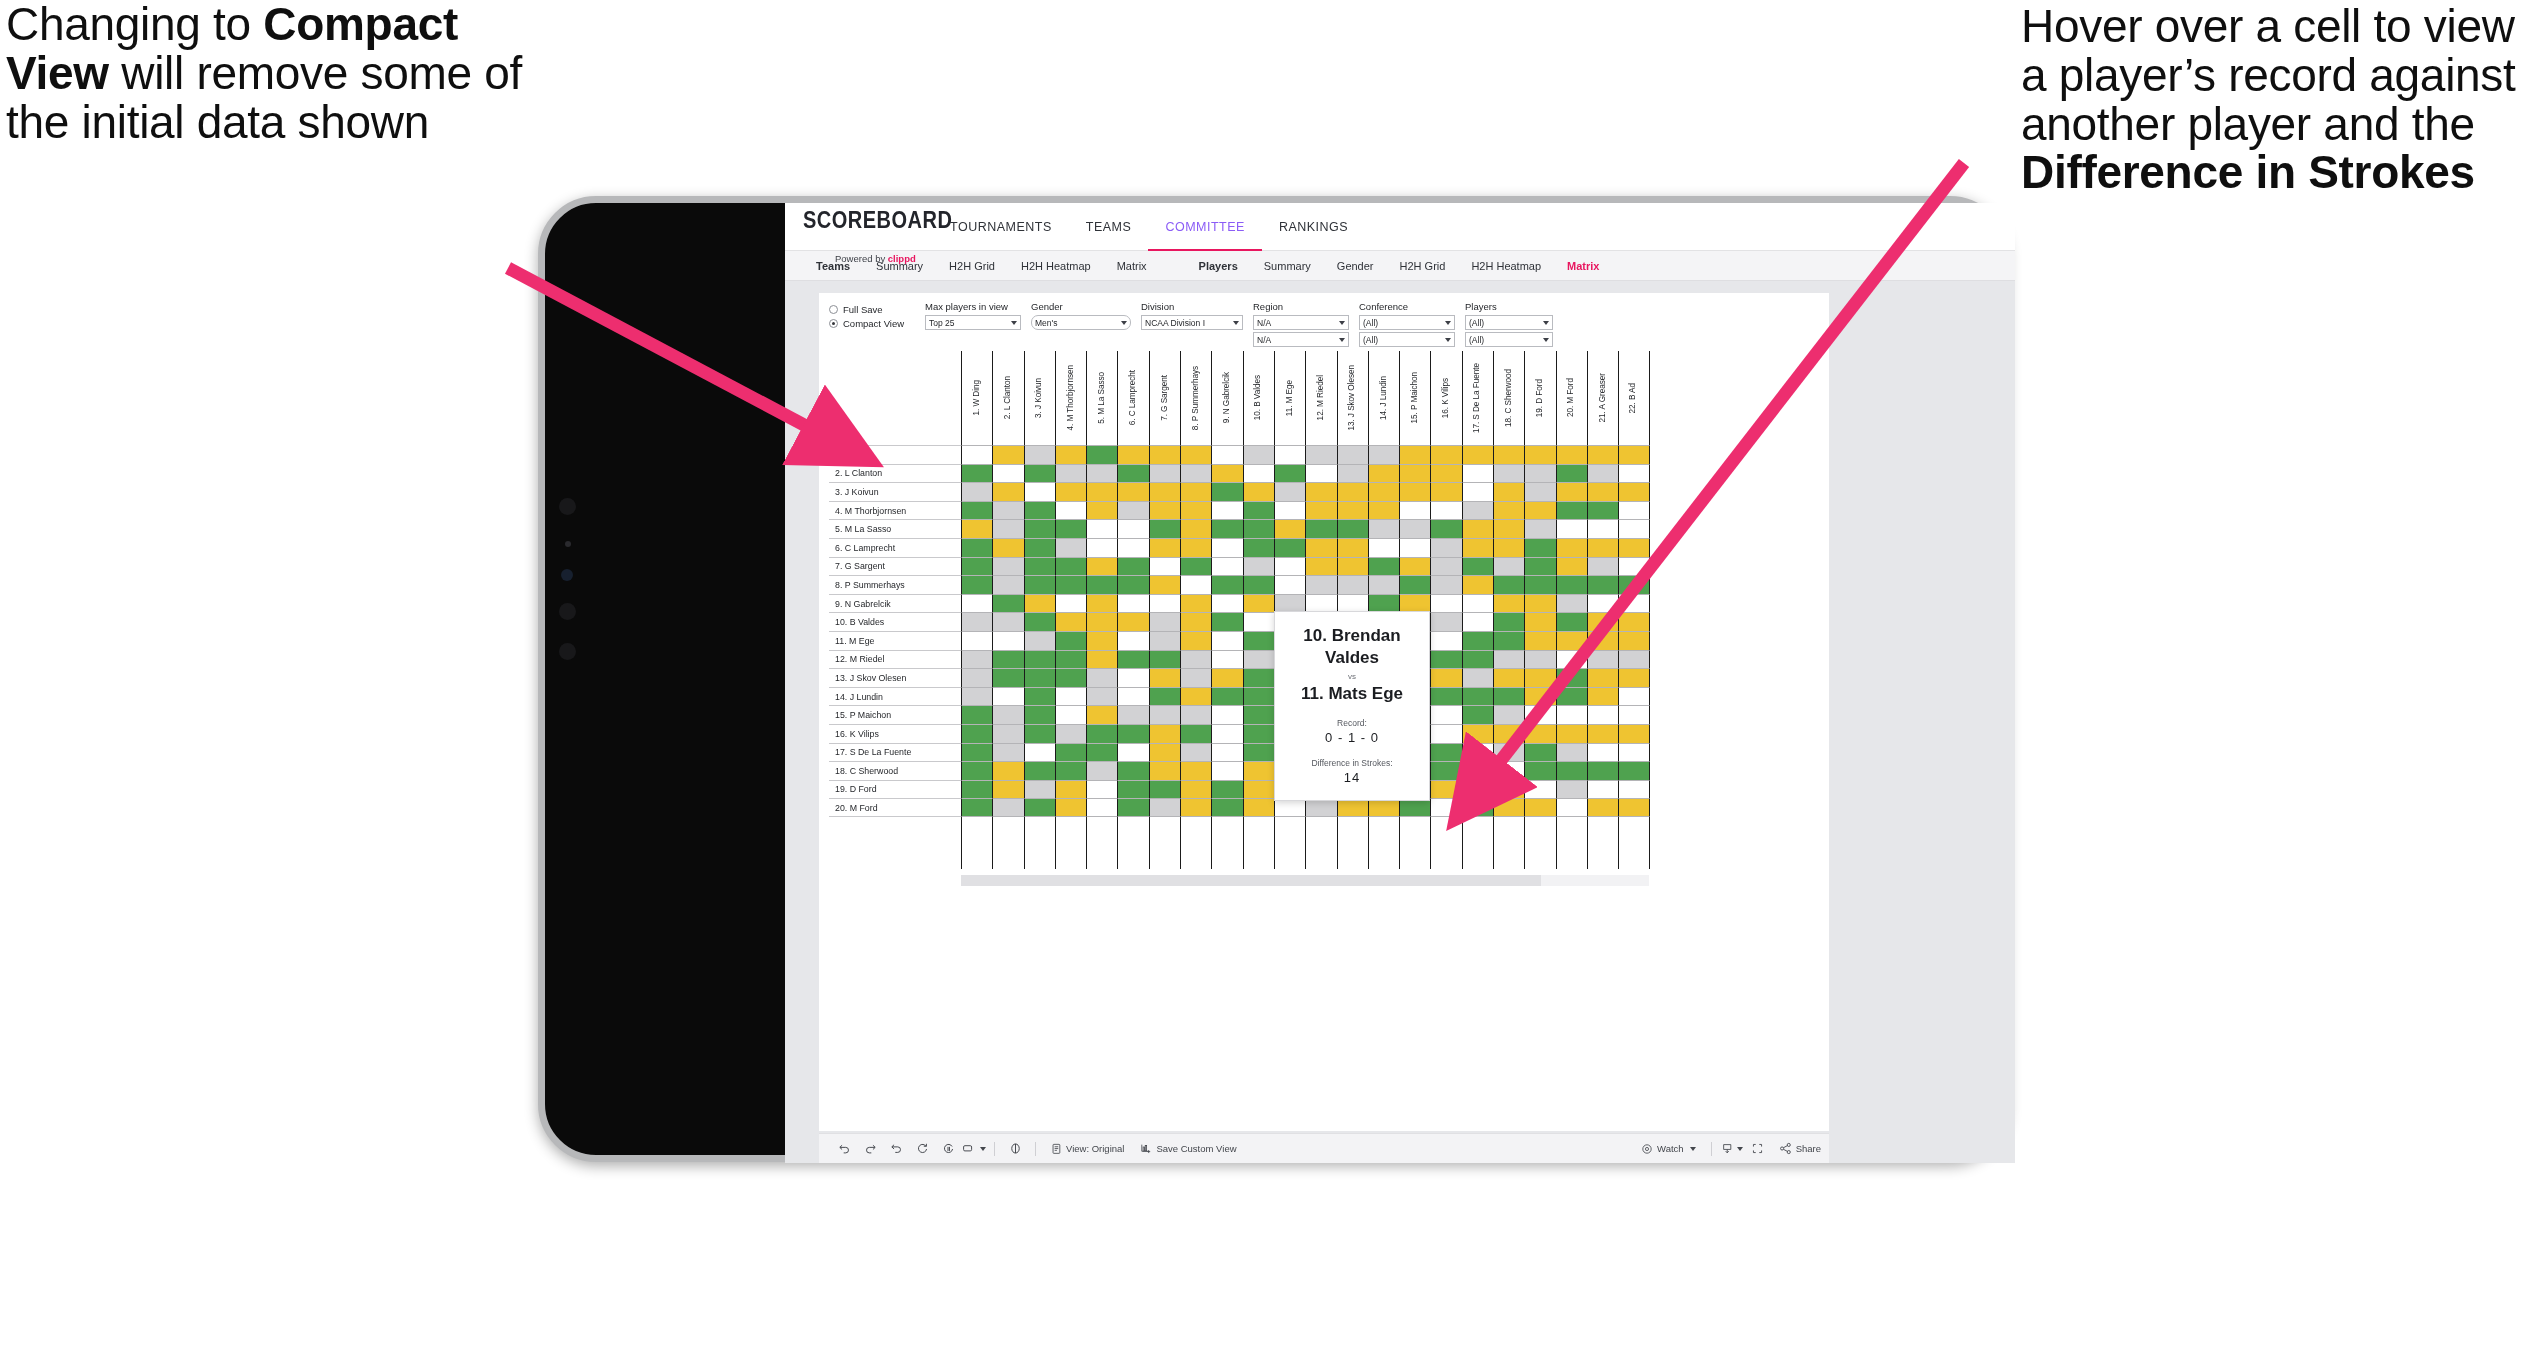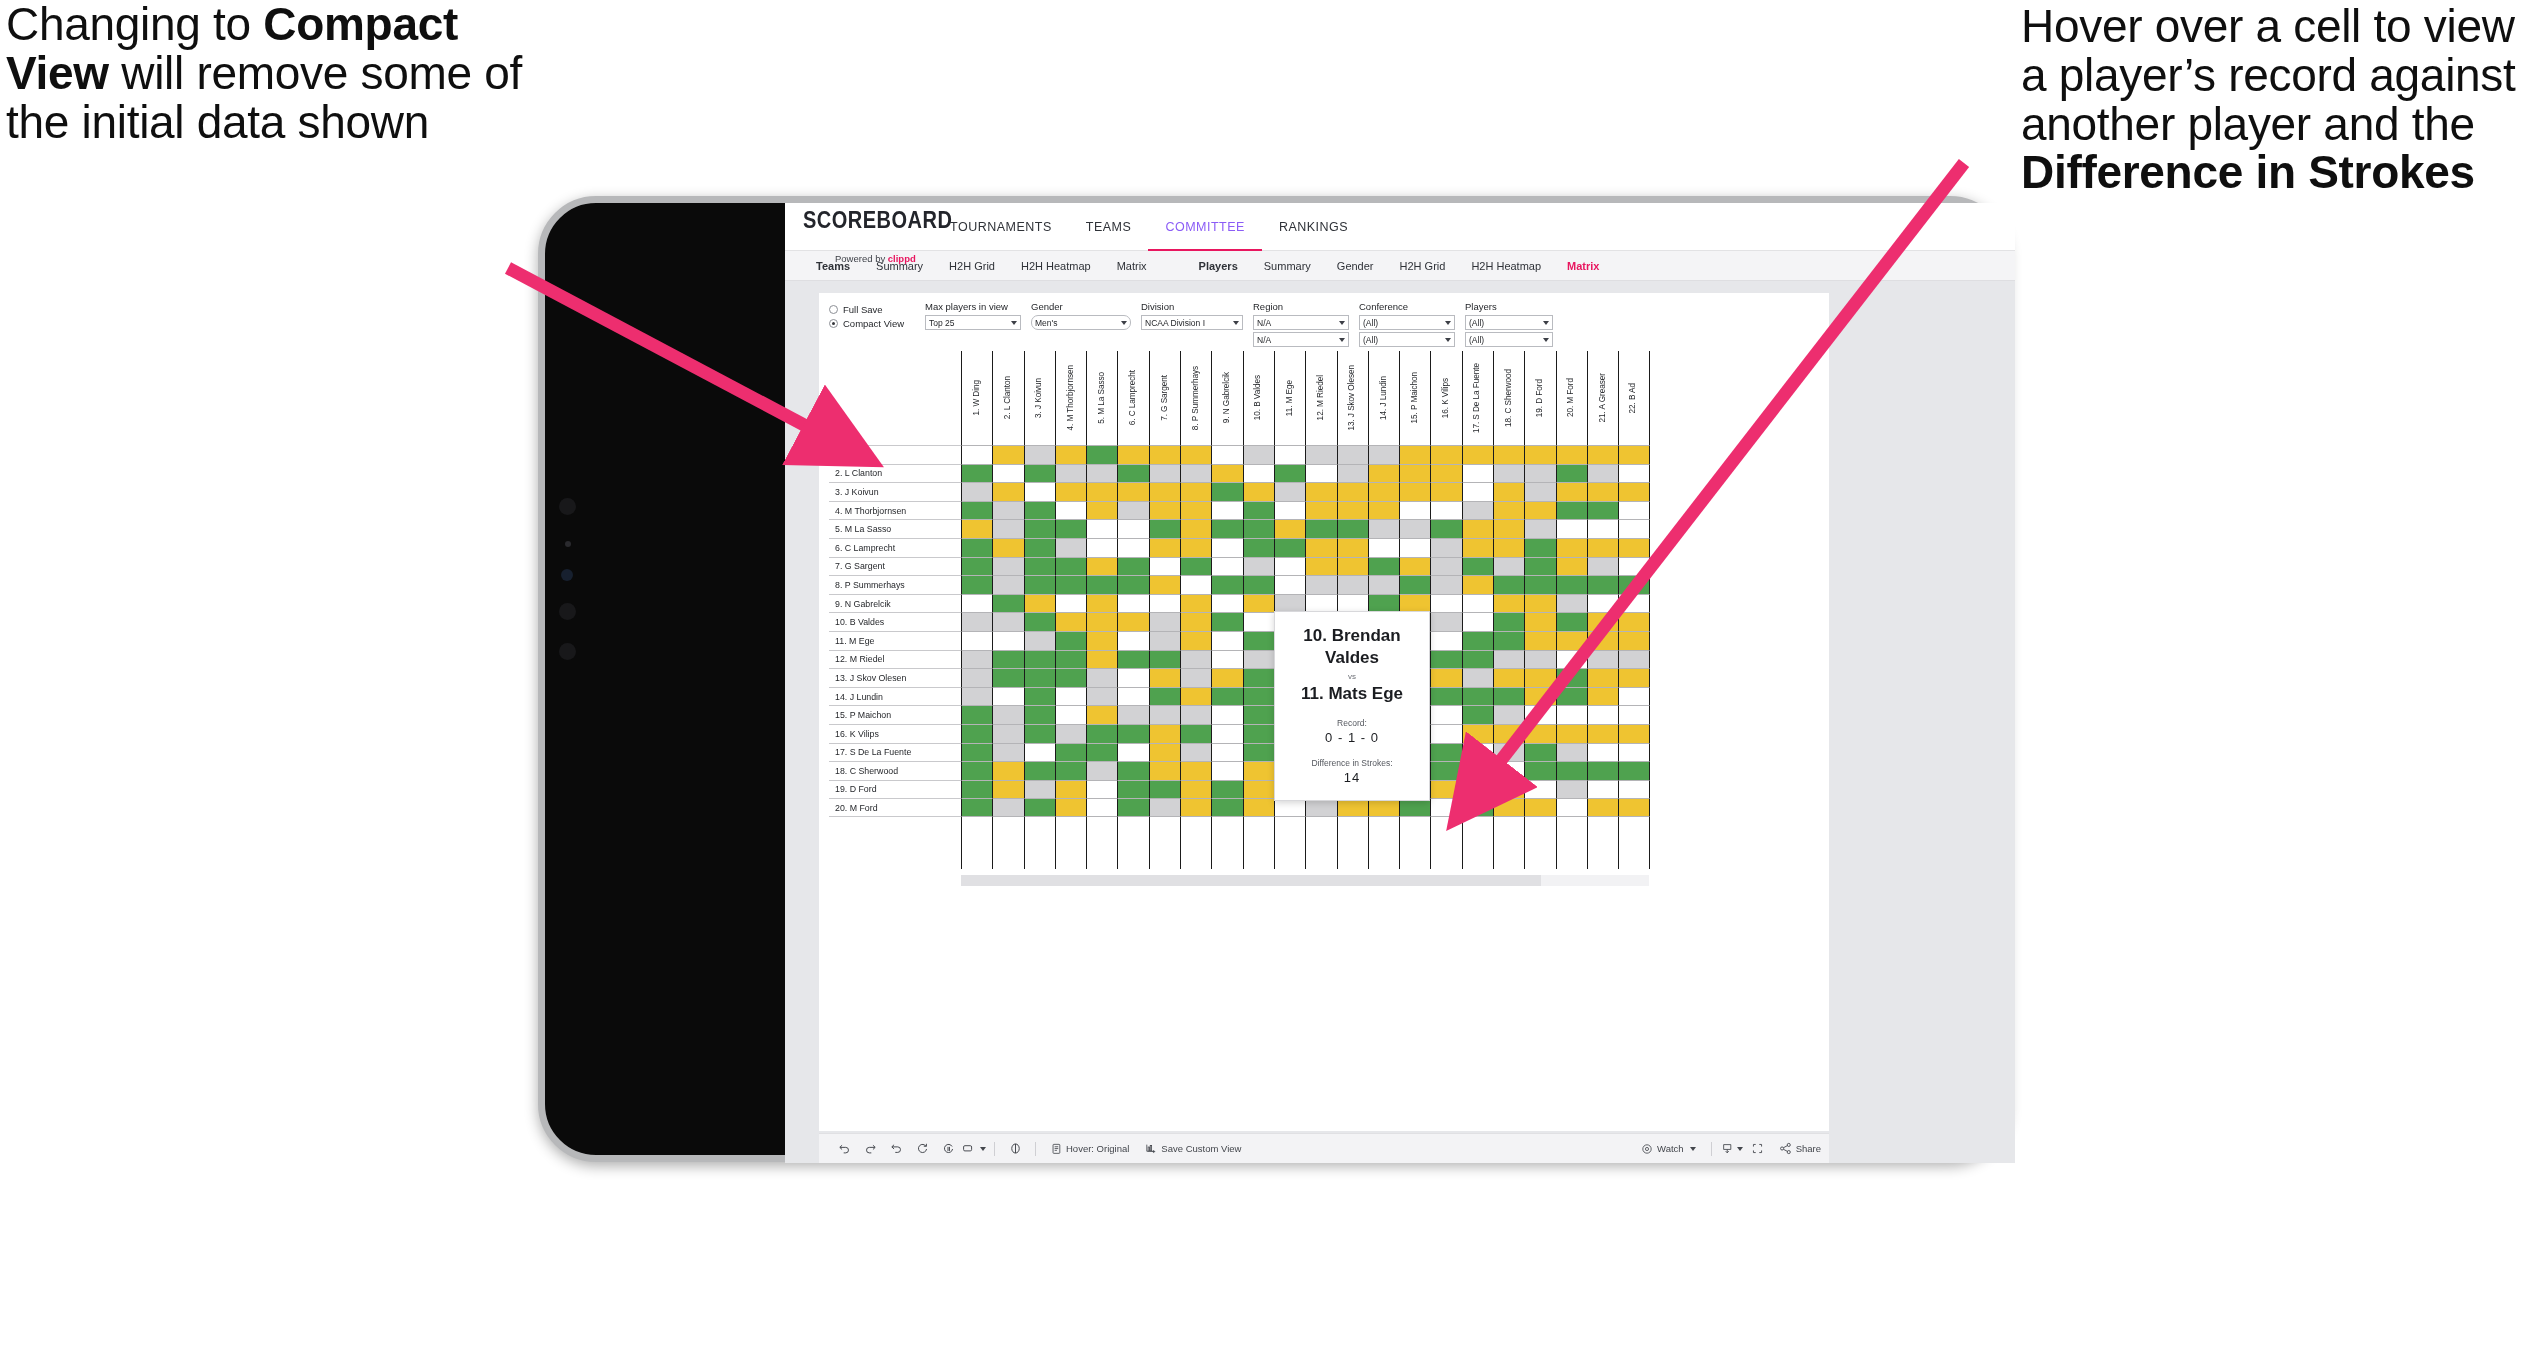--- a/index.html
+++ b/index.html
@@ -1068,21 +1068,21 @@
                 <ellipse cx="8" cy="8" rx="4.6" ry="5.6"></ellipse>
                 <path d="M8 2.4 V13.6"></path>
               </svg>
           </div>
           <div class="tb-divider"></div>
           <div class="tb-item">
             <svg width="11" height="12" viewBox="0 0 14 16" fill="none" stroke="#43464c" stroke-width="1.1">
                 <rect x="2.4" y="1.8" width="9" height="12" rx="1"></rect>
                 <path d="M4.5 5 H9.3 M4.5 7.4 H9.3 M4.5 9.8 H7.6"></path>
               </svg>
-            <span>Hover: Original</span>
+            <span>View: Original</span>
           </div>
           <div class="tb-item">
             <svg width="12" height="12" viewBox="0 0 16 16" fill="none" stroke="#43464c" stroke-width="1.1">
                 <path d="M2.4 2.2 V11 H11.4"></path>
                 <rect x="4.2" y="5.4" width="1.8" height="5.4"></rect>
                 <rect x="7" y="3.4" width="1.8" height="7.4"></rect>
                 <path d="M11.6 9.4 V13.4 M9.6 11.4 H13.6"></path>
               </svg>
             <span>Save Custom View</span>
           </div>

